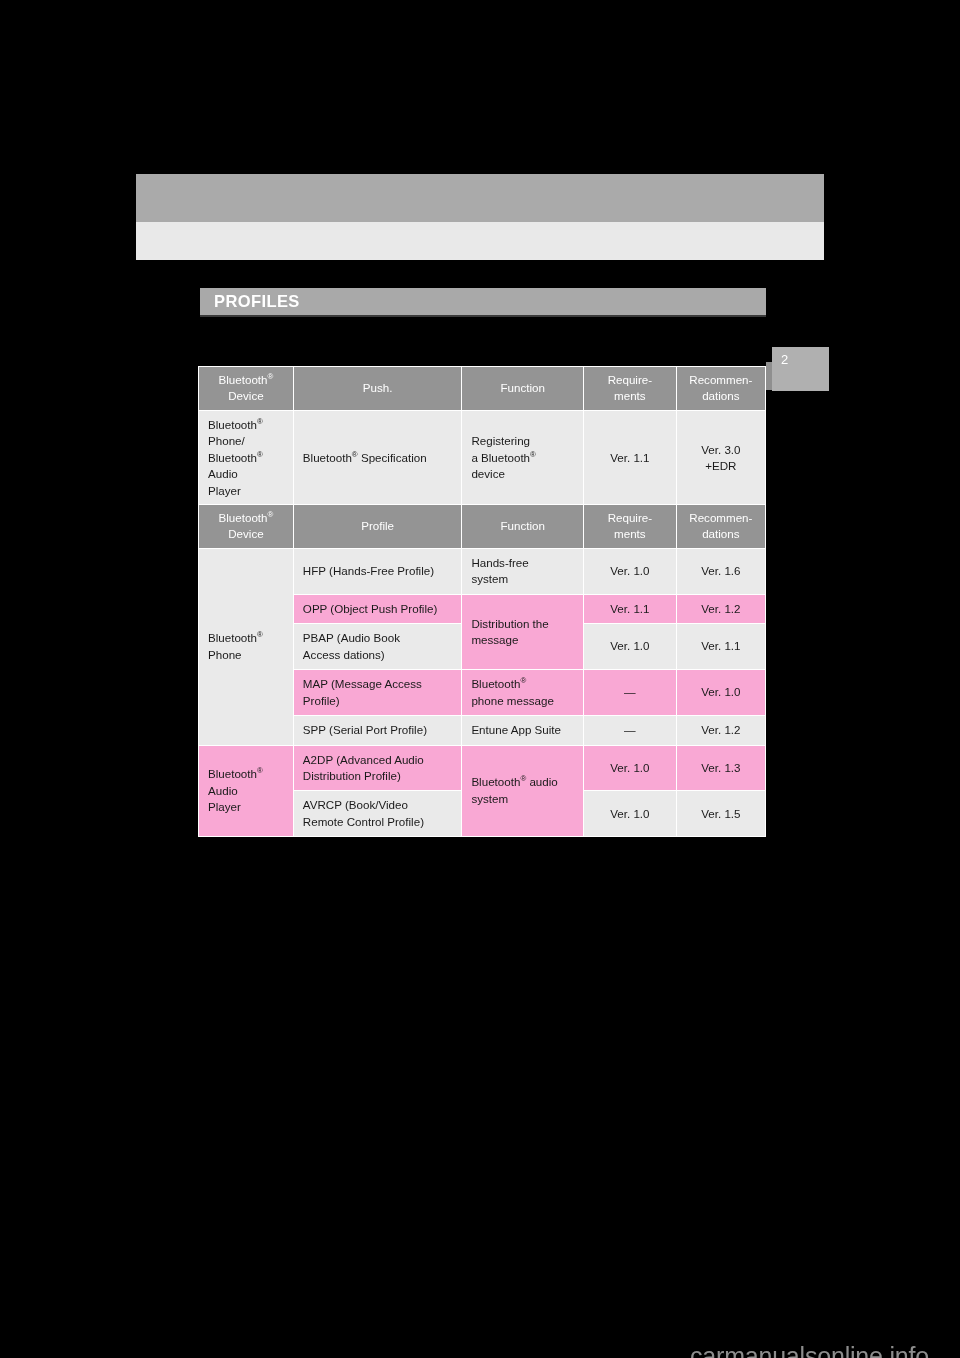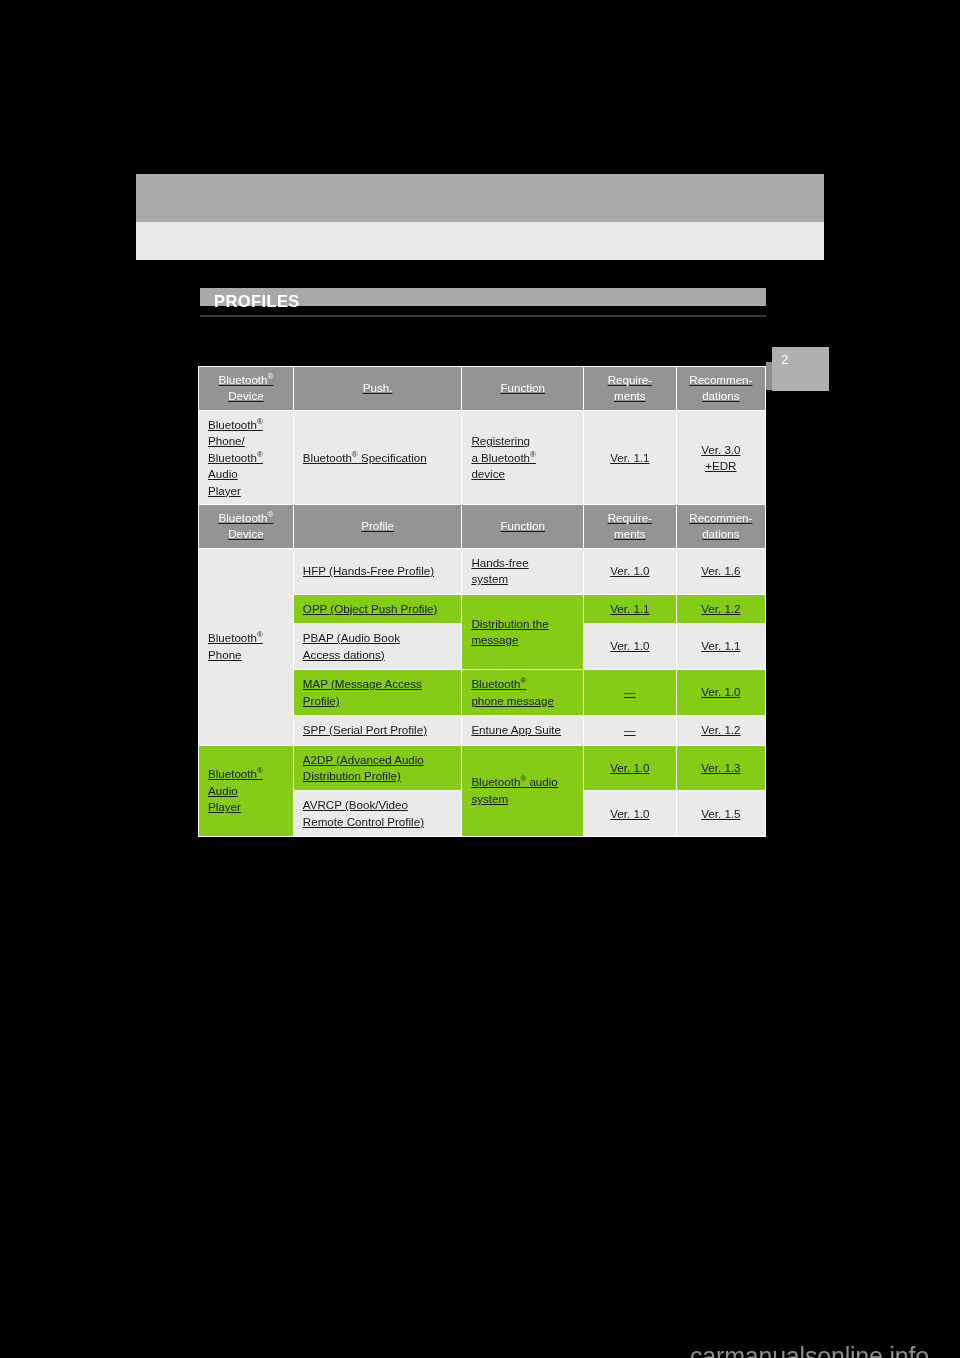--- a/index.html
+++ b/index.html
@@ -66,21 +66,21 @@
     height: 28px;
     background: #8f8f8f;
   }
 
   
   #section-title-bar {
     position: absolute;
     left: 200px;
     top: 288px;
     width: 566px;
-    height: 18px;
+    height: 27px;
     background: #a9a9a9;
   }
   #section-title-text {
     position: absolute;
     left: 14px;
     top: 4px;
     color: #ffffff;
     font-size: 16.5px;
     font-weight: bold;
     letter-spacing: 0.4px;
@@ -94,21 +94,20 @@
     background: #3a3a3a;
   }
 
   
   .profile-table {
     position: absolute;
     border-collapse: collapse;
     table-layout: fixed;
     font-size: 11.6px;
     color: #1a1a1a;
-    text-decoration: underline;
   }
   #table-spec   { left: 198px; top: 366px;  width: 568px; }
   #table-profile{ left: 198px; top: 504px;  width: 568px; }
 
   .profile-table th, .profile-table td {
     border: 1.5px solid #ffffff;
     padding: 6px 9px;
     vertical-align: middle;
     line-height: 1.42;
   }
@@ -117,21 +116,21 @@
     color: #ffffff;
     font-weight: normal;
     text-align: center;
     font-size: 11.6px;
     padding: 5px 4px;
   }
   .profile-table tbody td {
     background: #eaeaea;
   }
   .profile-table tbody tr.alt td {
-    background: #84cc16;
+    background: #f9a8d4;
   }
   td.ctr, th.ctr { text-align: center; }
   td.lft { text-align: left; }
 
   
   col.c-device { width: 85px; }
   col.c-spec   { width: 151px; }
   col.c-func   { width: 109px; }
   col.c-req    { width: 83px; }
   col.c-rec    { width: 80px; }

